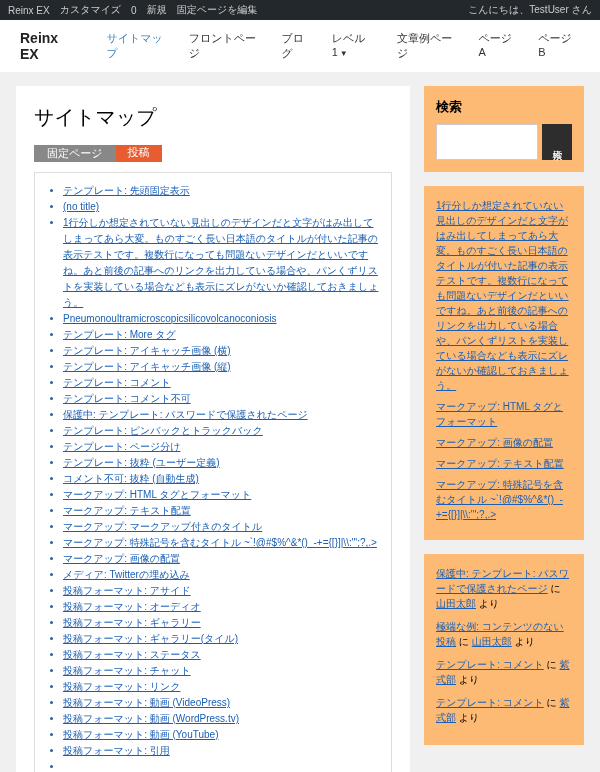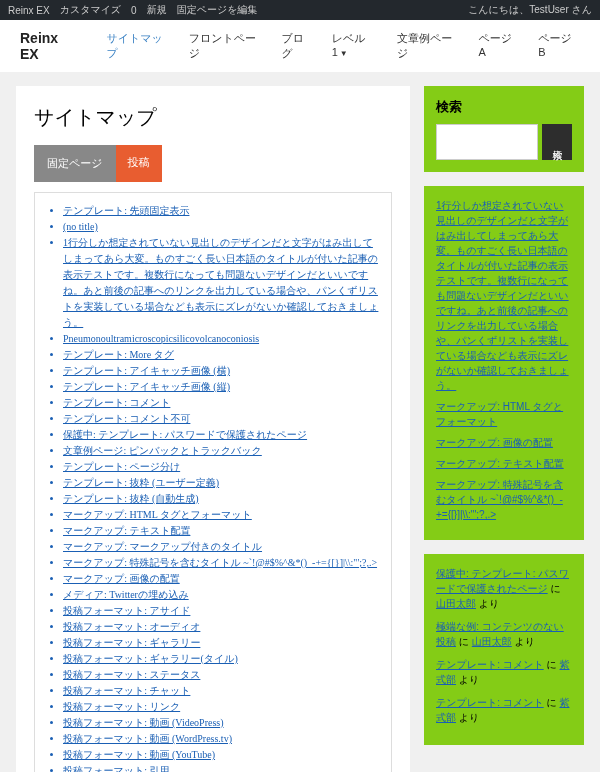--- a/index.html
+++ b/index.html
@@ -9,28 +9,28 @@
 .admin-bar span { cursor: pointer; }
 .header { background: #fff; padding: 10px 20px; display: flex; align-items: center; gap: 18px; font-size: 11px; }
 .site-title { font-weight: bold; font-size: 14px; margin-right: 10px; color: #222; }
 .header a { color: #333; text-decoration: none; cursor: pointer; }
 .header a.active { color: #3b82c4; }
 .header a .arrow { font-size: 8px; margin-left: 2px; }
 .container { display: flex; padding: 14px 16px; gap: 14px; max-width: 600px; }
 .main { flex: 1; background: #fff; padding: 18px; }
 .page-title { font-size: 20px; font-weight: normal; margin-bottom: 14px; }
 .tabs { display: flex; margin-bottom: 10px; }
-.tab { padding: 10px 12px; font-size: 11px; cursor: pointer; }
+.tab { padding: 0 12px; font-size: 11px; cursor: pointer; }
 .tab.active { background: #888; color: #fff; border: 1px solid #888; }
 .tab.secondary { background: #e85d30; color: #fff; }
 .post-list { border: 1px solid #ddd; padding: 10px 10px 10px 28px; }
 .post-list li { font-size: 10px; line-height: 1.6; color: #1a5fb4; }
-.post-list li a { color: #1a5fb4; text-decoration: underline; cursor: pointer; font-family: Liberation Serif, serif; }
+.post-list li a { color: #1a5fb4; text-decoration: underline; cursor: pointer; }
 .sidebar { width: 160px; display: flex; flex-direction: column; gap: 14px; }
-.widget { background: #84cc16; padding: 12px; }
+.widget { background: #fdba74; padding: 12px; }
 .widget-title { font-size: 13px; font-weight: bold; margin-bottom: 8px; }
 .search-row { display: flex; gap: 4px; }
 .search-input { flex: 1; border: 1px solid #ccc; padding: 4px; font-size: 10px; min-width: 0; }
 .search-btn { background: #2d2d2d; color: #fff; padding: 6px 8px; font-size: 10px; border: none; cursor: pointer; writing-mode: vertical-rl; height: 36px; }
 .widget-list { list-style: none; }
 .widget-list li { font-size: 10px; line-height: 1.5; margin-bottom: 6px; }
 .widget-list a { color: #1a5fb4; text-decoration: underline; cursor: pointer; }
 .comment-item { font-size: 10px; line-height: 1.5; margin-bottom: 8px; }
 .comment-item a { color: #1a5fb4; text-decoration: underline; cursor: pointer; }
 </style>
@@ -74,24 +74,24 @@
         <li><a>テンプレート: 先頭固定表示</a></li>
         <li><a>(no title)</a></li>
         <li><a>1行分しか想定されていない見出しのデザインだと文字がはみ出してしまってあら大変。ものすごく長い日本語のタイトルが付いた記事の表示テストです。複数行になっても問題ないデザインだといいですね。あと前後の記事へのリンクを出力している場合や、パンくずリストを実装している場合なども表示にズレがないか確認しておきましょう。</a></li>
         <li><a>Pneumonoultramicroscopicsilicovolcanoconiosis</a></li>
         <li><a>テンプレート: More タグ</a></li>
         <li><a>テンプレート: アイキャッチ画像 (横)</a></li>
         <li><a>テンプレート: アイキャッチ画像 (縦)</a></li>
         <li><a>テンプレート: コメント</a></li>
         <li><a>テンプレート: コメント不可</a></li>
         <li><a>保護中: テンプレート: パスワードで保護されたページ</a></li>
-        <li><a>文章例ページ: ピンバックとトラックバック</a></li>
+        <li><a>テンプレート: ピンバックとトラックバック</a></li>
         <li><a>テンプレート: ページ分け</a></li>
         <li><a>テンプレート: 抜粋 (ユーザー定義)</a></li>
-        <li><a>テンプレート: 抜粋 (自動生成)</a></li>
+        <li><a>コメント不可: 抜粋 (自動生成)</a></li>
         <li><a>マークアップ: HTML タグとフォーマット</a></li>
         <li><a>マークアップ: テキスト配置</a></li>
         <li><a>マークアップ: マークアップ付きのタイトル</a></li>
         <li><a>マークアップ: 特殊記号を含むタイトル ~`!@#$%^&amp;*()_-+={[}]|\\:"';?,.&gt;</a></li>
         <li><a>マークアップ: 画像の配置</a></li>
         <li><a>メディア: Twitterの埋め込み</a></li>
         <li><a>投稿フォーマット: アサイド</a></li>
         <li><a>投稿フォーマット: オーディオ</a></li>
         <li><a>投稿フォーマット: ギャラリー</a></li>
         <li><a>投稿フォーマット: ギャラリー(タイル)</a></li>

